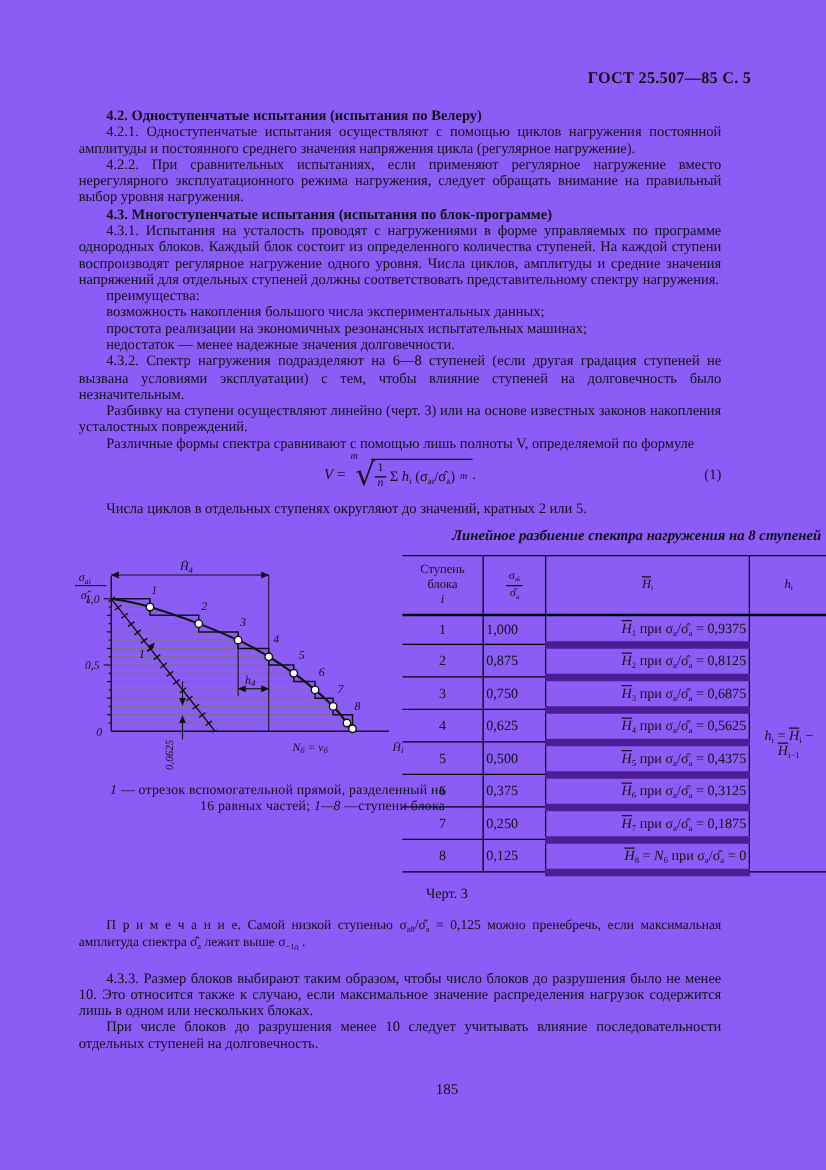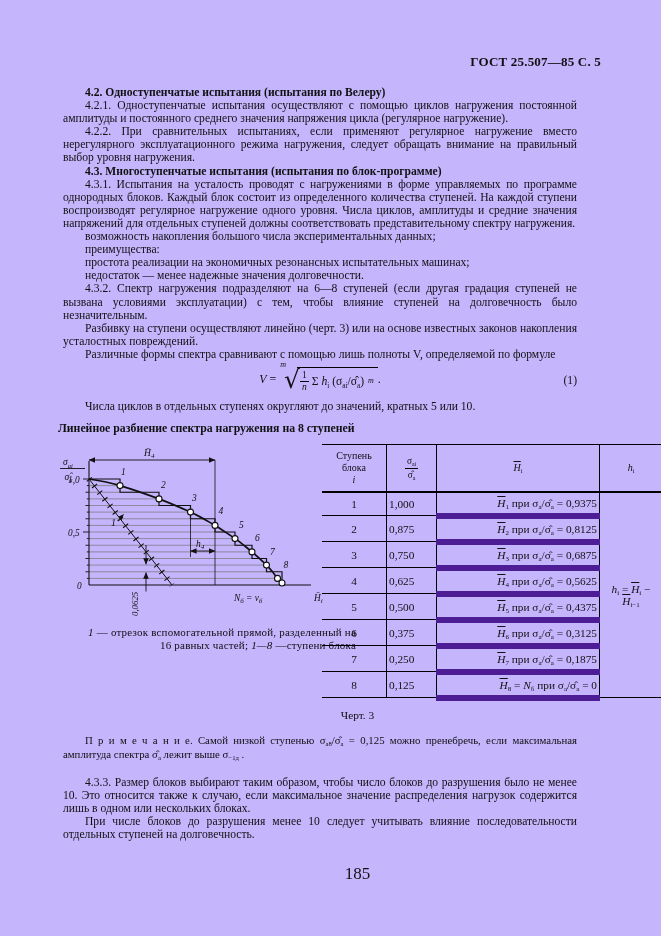--- a/index.html
+++ b/index.html
@@ -1,17 +1,17 @@
 <!DOCTYPE html>
 <html lang="ru"><head>
 <meta charset="utf-8">
 <style>
   html,body{margin:0;padding:0;background:#e8e8e8;}
   .page{
-    width:661px;height:936px;margin:0 auto;background:#c4b5fd;
+    width:661px;height:936px;margin:0 auto;background:#8b5cf6;
     font-family:"Liberation Serif",serif;color:#111;overflow:hidden;
     box-sizing:border-box;padding-top:54px;position:relative;
   }
   .gost-header{
     padding-right:60px;text-align:right;font-weight:bold;font-size:13px;
     letter-spacing:.2px;margin-bottom:16px;
   }
   .content{padding-left:63px;padding-right:84px;}
   .par{
     font-size:11.6px;line-height:13.1px;text-align:justify;text-indent:22px;margin:0;
@@ -27,21 +27,21 @@
   .rad{font-size:25px;line-height:.85;font-family:"DejaVu Sans",sans-serif;margin-right:-3px;}
   .radicand{border-top:1.1px solid #000;display:inline-flex;align-items:center;gap:3px;padding:2px 4px 0 3px;font-size:11.6px;}
   .frac{display:inline-flex;flex-direction:column;align-items:center;font-size:9.5px;line-height:1.15;}
   .frac .num{border-bottom:.9px solid #000;padding:0 2px;}
   .exp{font-size:8px;vertical-align:6px;margin-left:1px;}
   .eqnum{position:absolute;right:0;top:50%;transform:translateY(-50%);font-size:11.6px;}
   sub{font-size:.62em;vertical-align:-.35em;line-height:0;}
   sup{line-height:0;}
   .ovl{text-decoration:overline;}
   
-  .fig-title{width:599px;margin:8px 0 8px -5px;text-align:left;font-weight:bold;font-size:11.8px;}
+  .fig-title{width:599px;margin:8px 0 8px -5px;text-align:right;font-weight:bold;font-size:11.8px;font-style:italic;}
   .figrow{width:599px;margin-left:-5px;display:flex;align-items:flex-start;}
   .figcol{width:264px;flex:0 0 264px;}
   svg{overflow:visible;display:block;}
   svg text{font-family:"Liberation Serif",serif;font-style:italic;fill:#111;}
   .fig-caption{width:312px;margin:6px 0 0 -14px;text-align:right;font-size:11px;line-height:13px;letter-spacing:.2px;}
   .chart-no{width:599px;margin-left:-5px;text-align:center;font-size:11.4px;margin-top:8px;}
   
   table.steps{border-collapse:collapse;width:335px;flex:0 0 335px;table-layout:fixed;
     border-top:1.1px solid #000;border-bottom:1.1px solid #000;}
   table.steps th{font-weight:normal;font-size:10px;line-height:12px;vertical-align:middle;
@@ -52,36 +52,36 @@
   td.ch{width:160px;text-align:right;padding-left:6px;border-right:1px solid #000;border-bottom:6px solid #4c1d95;font-size:10.8px;}
   td.hcell{width:60px;text-align:center;border-bottom:0;font-size:10.8px;}
   th.c1{border-right:1px solid #000;width:62px;}
   th.c2{border-right:1px solid #000;width:47px;}
   th.c3{border-right:1px solid #000;width:160px;font-size:10.5px;}
   th.c4{width:60px;font-size:10.5px;}
   .hfrac{display:inline-flex;flex-direction:column;align-items:center;font-size:9.3px;line-height:1.3;}
   .hfrac .t{border-bottom:.9px solid #000;padding:0 2px 1px;}
   .note{font-size:10.8px;line-height:13.6px;text-align:justify;text-indent:22px;margin-top:13px;}
   .sp1{margin-top:15px;}
-  .page-number{width:599px;margin-left:-5px;text-align:center;font-size:17px;margin-top:22px;}
+  .page-number{width:599px;margin-left:-5px;text-align:center;font-size:12px;margin-top:22px;}
 </style>
 </head>
 <body>
 
 <div class="page">
   <div class="gost-header">ГОСТ 25.507—85 С. 5</div>
 
   <div class="content">
     <p class="par bold">4.2.  Одноступенчатые испытания (испытания по Велеру)</p>
     <p class="par">4.2.1.  Одноступенчатые испытания осуществляют с помощью циклов нагружения постоянной амплитуды и постоянного среднего значения напряжения цикла (регулярное нагружение).</p>
     <p class="par">4.2.2.  При сравнительных испытаниях, если применяют регулярное нагружение вместо нерегулярного эксплуатационного режима нагружения, следует обращать внимание на правильный выбор уровня нагружения.</p>
     <p class="par bold">4.3.  Многоступенчатые испытания (испытания по блок-программе)</p>
     <p class="par">4.3.1.  Испытания на усталость проводят с нагружениями в форме управляемых по программе однородных блоков. Каждый блок состоит из определенного количества ступеней. На каждой ступени воспроизводят регулярное нагружение одного уровня. Числа циклов, амплитуды и средние значения напряжений для отдельных ступеней должны соответствовать представительному спектру нагружения.</p>
+    <p class="par noj">преимущества:</p>
     <p class="par noj">возможность накопления большого числа экспериментальных данных;</p>
-    <p class="par noj">преимущества:</p>
     <p class="par noj">простота реализации на экономичных резонансных испытательных машинах;</p>
     <p class="par noj">недостаток — менее надежные значения долговечности.</p>
     <p class="par">4.3.2.  Спектр нагружения подразделяют на 6—8 ступеней (если другая градация ступеней не вызвана условиями эксплуатации) с тем, чтобы влияние ступеней на долговечность было незначительным.</p>
     <p class="par">Разбивку на ступени осуществляют линейно (черт. 3) или на основе известных законов накопления усталостных повреждений.</p>
     <p class="par">Различные формы спектра сравнивают с помощью лишь полноты V, определяемой по формуле</p>
 
     <div class="formula-row">
       <span class="formula">
         <span class="lhs"><i>V</i> =</span>
         <span class="root">
@@ -94,21 +94,21 @@
             </span>
             <span>Σ <i>h</i><sub>i</sub> (σ<sub>аi</sub>/σ̂<sub>а</sub>)</span>
               <sup class="exp"><i>m</i></sup>
           </span>
         </span>
         <span>.</span>
       </span>
       <span class="eqnum">(1)</span>
     </div>
 
-    <p class="par">Числа циклов в отдельных ступенях округляют до значений, кратных 5 или 10.</p>
+    <p class="par">Числа циклов в отдельных ступенях округляют до значений, кратных 2 или 5.</p>
 
     <div class="fig-title">Линейное разбиение спектра нагружения на 8 ступеней</div>
 
     <div class="figrow">
       <div class="figcol">
         <svg width="264" height="176" viewBox="0 0 264 176">
           <defs>
             <marker id="arr" viewBox="0 0 8 8" refX="7.2" refY="4" markerWidth="7.5" markerHeight="7.5" orient="auto-start-reverse">
               <path d="M0,0.7 L7.6,4 L0,7.3 z" fill="#111"></path>
             </marker>

